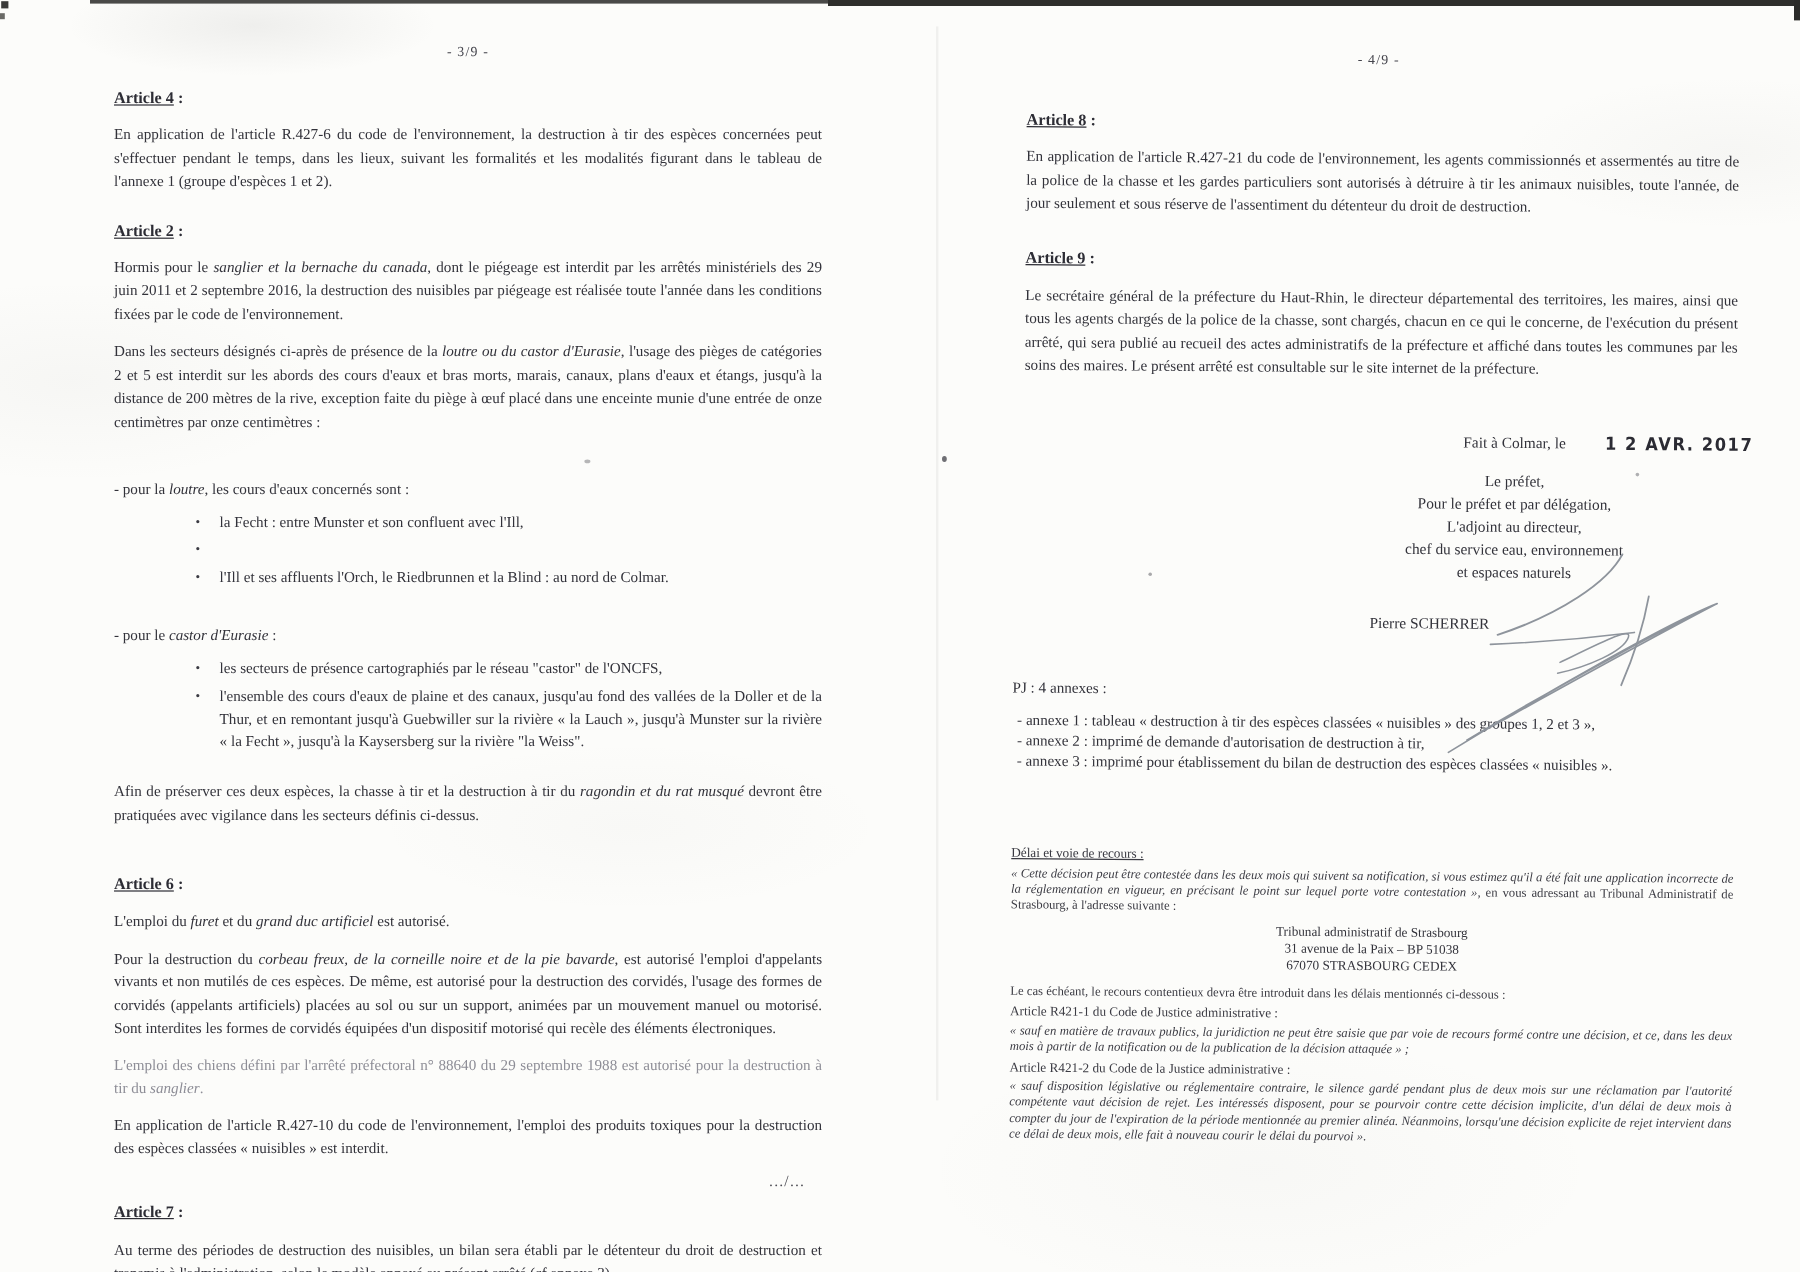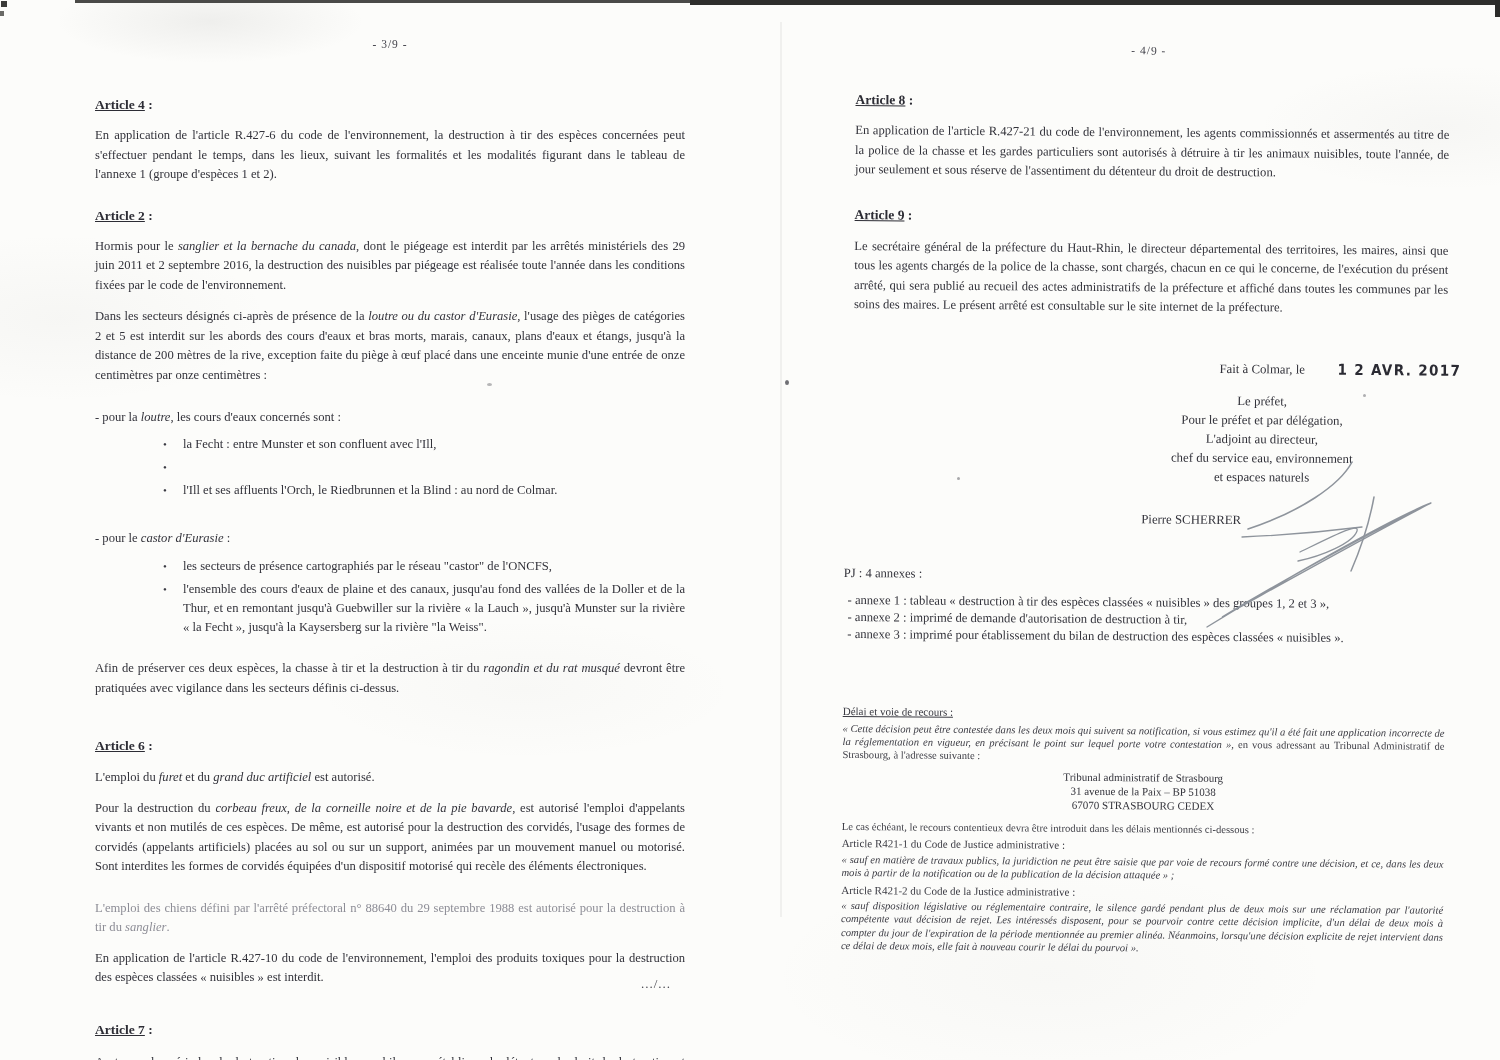--- a/index.html
+++ b/index.html
@@ -64,28 +64,28 @@
 <div class="edge-spot-l"></div>
 <div class="fold-line"></div>
 <div class="speck" style="left:785px;top:380px;width:4px;height:5px;"></div>
 <div class="speck" style="left:487px;top:383px;width:5px;height:3px;opacity:.5;"></div>
 <div class="speck" style="left:957px;top:477px;width:3px;height:3px;opacity:.6;"></div>
 <div class="speck" style="left:1363px;top:394px;width:3px;height:3px;opacity:.55;"></div>
 
 <div class="page" style="left:95px;top:38px;width:590px;">
   <div class="pageno">- 3/9 -</div>
 
-  <p class="head" style="margin-top:47px;"><span class="u">Article 4</span><span> :</span></p>
+  <p class="head" style="margin-top:24px;"><span class="u">Article 4</span><span> :</span></p>
   <p class="p" style="margin-top:13px;">En application de l'article R.427-6 du code de l'environnement, la destruction à tir des espèces concernées peut s'effectuer pendant le temps, dans les lieux, suivant les formalités et les modalités figurant dans le tableau de l'annexe 1 (groupe d'espèces 1 et 2).</p>
 
   <p class="head" style="margin-top:23px;"><span class="u">Article 2</span><span> :</span></p>
   <p class="p" style="margin-top:13px;"><span>Hormis pour le </span><i>sanglier et la bernache du canada</i><span>, dont le piégeage est interdit par les arrêtés ministériels des 29 juin 2011 et 2 septembre 2016, la destruction des nuisibles par piégeage est réalisée toute l'année dans les conditions fixées par le code de l'environnement.</span></p>
   <p class="p" style="margin-top:12px;"><span>Dans les secteurs désignés ci-après de présence de la </span><i>loutre ou du castor d'Eurasie</i><span>, l'usage des pièges de catégories 2 et 5 est interdit sur les abords des cours d'eaux et bras morts, marais, canaux, plans d'eaux et étangs, jusqu'à la distance de 200 mètres de la rive, exception faite du piège à œuf placé dans une enceinte munie d'une entrée de onze centimètres par onze centimètres :</span></p>
 
-  <p class="dash-line" style="margin-top:23px;"><span>- pour la </span><i>loutre</i><span>, les cours d'eaux concernés sont :</span></p>
+  <p class="dash-line" style="margin-top:37px;"><span>- pour la </span><i>loutre</i><span>, les cours d'eaux concernés sont :</span></p>
   <div class="bullet" style="margin-top:8px;">
       <span class="dot">•</span>
       <span class="btxt">la Fecht : entre Munster et son confluent avec l'Ill,</span>
     </div>
   <div class="bullet" style="margin-top:4px;">
       <span class="dot">•</span>
     </div>
   <div class="bullet" style="margin-top:4px;">
       <span class="dot">•</span>
       <span class="btxt">l'Ill et ses affluents l'Orch, le Riedbrunnen et la Blind : au nord de Colmar.</span>
@@ -99,21 +99,21 @@
   <div class="bullet" style="margin-top:4px;">
       <span class="dot">•</span>
       <span class="btxt">l'ensemble des cours d'eaux de plaine et des canaux, jusqu'au fond des vallées de la Doller et de la Thur, et en remontant jusqu'à Guebwiller sur la rivière « la Lauch », jusqu'à Munster sur la rivière « la Fecht », jusqu'à la Kaysersberg sur la rivière "la Weiss".</span>
     </div>
 
   <p class="p" style="margin-top:22px;"><span>Afin de préserver ces deux espèces, la chasse à tir et la destruction à tir du </span><i>ragondin et du rat musqué</i><span> devront être pratiquées avec vigilance dans les secteurs définis ci-dessus.</span></p>
 
   <p class="head" style="margin-top:40px;"><span class="u">Article 6</span><span> :</span></p>
   <p class="p" style="margin-top:14px;"><span>L'emploi du </span><i>furet</i><span> et du </span><i>grand duc artificiel</i><span> est autorisé.</span></p>
   <p class="p" style="margin-top:11px;"><span>Pour la destruction du </span><i>corbeau freux, de la corneille noire et de la pie bavarde</i><span>, est autorisé l'emploi d'appelants vivants et non mutilés de ces espèces. De même, est autorisé pour la destruction des corvidés, l'usage des formes de corvidés (appelants artificiels) placées au sol ou sur un support, animées par un mouvement manuel ou motorisé. Sont interdites les formes de corvidés équipées d'un dispositif motorisé qui recèle des éléments électroniques.</span></p>
-  <p class="p faded" style="margin-top:22px;"><span>L'emploi des chiens défini par l'arrêté préfectoral n° 88640 du 29 septembre 1988 est autorisé pour la destruction à tir du </span><i>sanglier</i><span>.</span></p>
+  <p class="p faded" style="margin-top:11px;"><span>L'emploi des chiens défini par l'arrêté préfectoral n° 88640 du 29 septembre 1988 est autorisé pour la destruction à tir du </span><i>sanglier</i><span>.</span></p>
   <p class="p" style="margin-top:11px;">En application de l'article R.427-10 du code de l'environnement, l'emploi des produits toxiques pour la destruction des espèces classées « nuisibles » est interdit.</p>
 
   <p class="head" style="margin-top:34px;"><span class="u">Article 7</span><span> :</span></p>
   <p class="p" style="margin-top:15px;">Au terme des périodes de destruction des nuisibles, un bilan sera établi par le détenteur du droit de destruction et transmis à l'administration, selon le modèle annexé au présent arrêté (cf annexe 3).</p>
 
   <div class="footer-cont" style="top:938px;right:14px;">.../...</div>
 </div>
 
 <div class="page" style="left:848px;top:42px;width:602px;transform:rotate(0.45deg);transform-origin:top left;">
   <div class="pageno">- 4/9 -</div>

